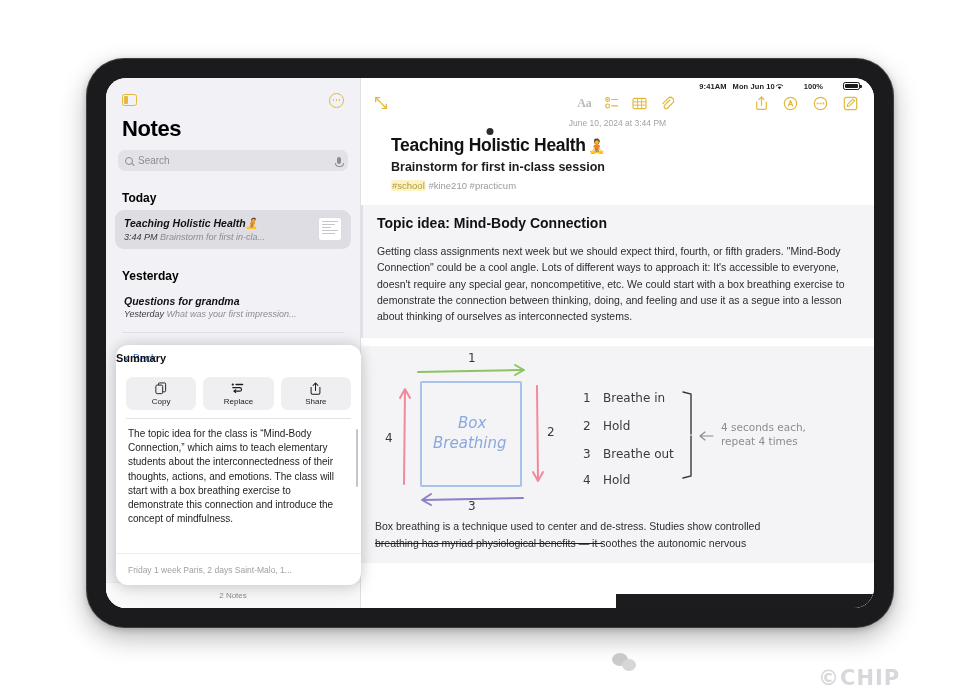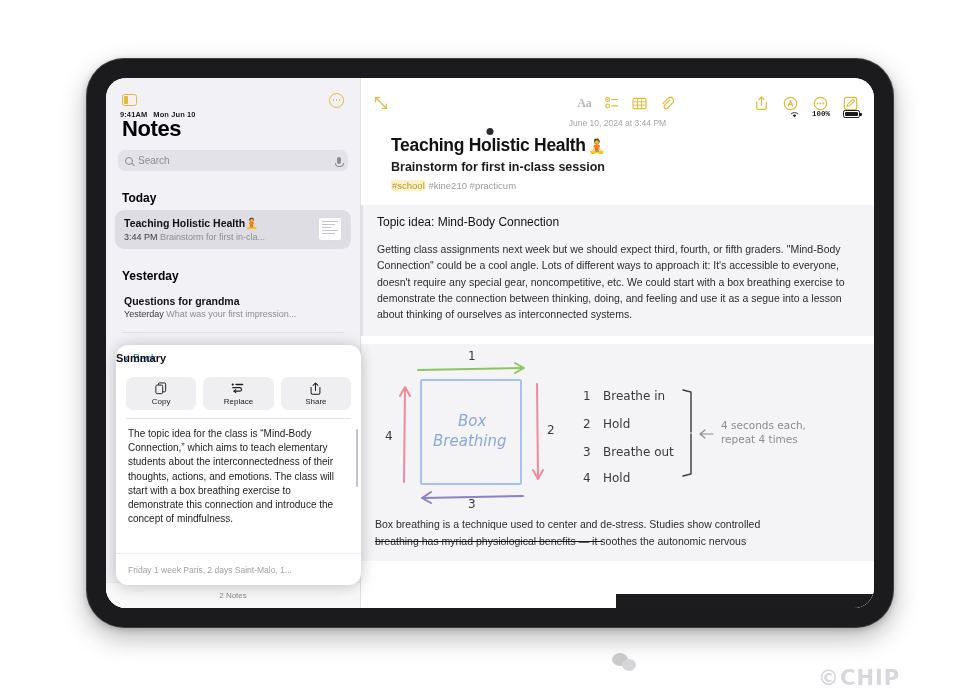--- a/index.html
+++ b/index.html
@@ -37,27 +37,26 @@
   
   #screen {
     position:absolute; left:106px; top:78px;
     width:768px; height:530px;
     background:#ffffff; border-radius:20px; overflow:hidden;
   }
 
   
   .statusbar{
     position:absolute; left:0; top:0; width:100%; height:16px;
-    display:flex; align-items:center; justify-content:space-between;
+    display:flex; align-items:center; justify-content:flex-end;
     padding:0 14px; font-size:7.5px; font-weight:600; color:#1c1c1e;
     z-index:22;
-    margin-top:28px;
   }
   .sb-left{ display:flex; gap:6px; letter-spacing:.1px;}
-  .sb-right{ display:flex; align-items:center; gap:13px;font-family:Liberation Mono, monospace;}
+  .sb-right{ display:flex; align-items:center; gap:20px;}
   .wifi{ width:9px; height:7px; position:relative; }
   .wifi svg{ display:block; }
   .batt{ width:17px; height:8px; border:1px solid #1c1c1e; border-radius:2.2px; position:relative; padding:1px;}
   .batt i{ display:block; height:100%; background:#1c1c1e; border-radius:1px; }
   .batt::after{ content:""; position:absolute; right:-2.5px; top:2.2px; width:1.4px; height:3px;
                 background:#1c1c1e; border-radius:0 1px 1px 0;}
 
   
   #sidebar{
     position:absolute; left:0; top:0; width:255px; height:100%;
@@ -88,21 +87,21 @@
   .mag::after{ content:""; position:absolute; right:-3px; bottom:-2px; width:4px; height:1.2px;
                background:#8c8c92; transform:rotate(45deg); border-radius:1px;}
   .mic{ width:4px; height:7px; border-radius:2px; background:#8c8c92; position:relative;}
   .mic::after{ content:""; position:absolute; left:-1.6px; bottom:-3px; width:7px; height:3px;
                border:1.1px solid #8c8c92; border-top:none; border-radius:0 0 4px 4px;}
 
   .sec-head{ font-size:12px; font-weight:700; color:#000; padding:20px 16px 5px 16px; }
 
   .note-row{
     margin:0 9px; padding:7px 9px; border-radius:9px;
-    display:flex; align-items:flex-start; gap:7px; cursor:pointer;
+    display:flex; align-items:flex-start; gap:7px; cursor:pointer;font-style:italic;
   }
   .note-row.selected{ background:#dedde4; }
   .note-row .txt{ flex:1; min-width:0; }
   .note-row .nt-title{ font-size:10.5px; font-weight:700; color:#111; white-space:nowrap; overflow:hidden; text-overflow:ellipsis;}
   .note-row .nt-sub{ font-size:9px; color:#8c8c92; margin-top:2px; white-space:nowrap; overflow:hidden; text-overflow:ellipsis;}
   .note-row .nt-sub .tm{ color:#3a3a3c; }
   .thumb{
     width:24px; height:24px; border-radius:3px; background:#fff; border:1px solid #dcdbe1;
     padding:3px 3px; display:flex; flex-direction:column; gap:1.6px; flex-shrink:0;
   }
@@ -161,21 +160,21 @@
   .ed-wrap{ padding:7px 30px 0 30px; }
   .ed-title{ font-size:17.5px; font-weight:700; color:#111; letter-spacing:-.3px; display:flex; align-items:center; gap:3px;}
   .ed-sub{ font-size:12.5px; font-weight:700; color:#1c1c1e; margin-top:4px;}
   .ed-tags{ font-size:9.5px; color:#9b9ba0; margin-top:6px; }
   .ed-tags .hl{ background:#fdf3c7; color:#b29a36; border-radius:2px; padding:0 1px;}
 
   .block{
     margin:14px 0 0 0; background:#f4f4f6; padding:10px 14px 14px 14px;
     border-left:2px solid #e1e1e5;
   }
-  .block .bt{ font-size:12px; font-weight:400; color:#111; }
+  .block .bt{ font-size:14px; font-weight:700; color:#111; }
   .block p{ font-size:10.5px; line-height:1.55; color:#2c2c2e; margin-top:12px;}
 
   .sketch{ margin-top:8px; background:#f4f4f6; padding:4px 14px 2px 14px; }
   .para-after{ background:#f4f4f6; padding:2px 14px 12px 14px; }
   .para-after p{ font-size:10.5px; line-height:1.55; color:#2c2c2e;}
   .strike-band{
     position:absolute; left:255px; right:0; bottom:0; height:14px; background:#1c1c1e; z-index:12;
   }
   .hl-progress{ position:relative; }
   .hl-progress .cover{

